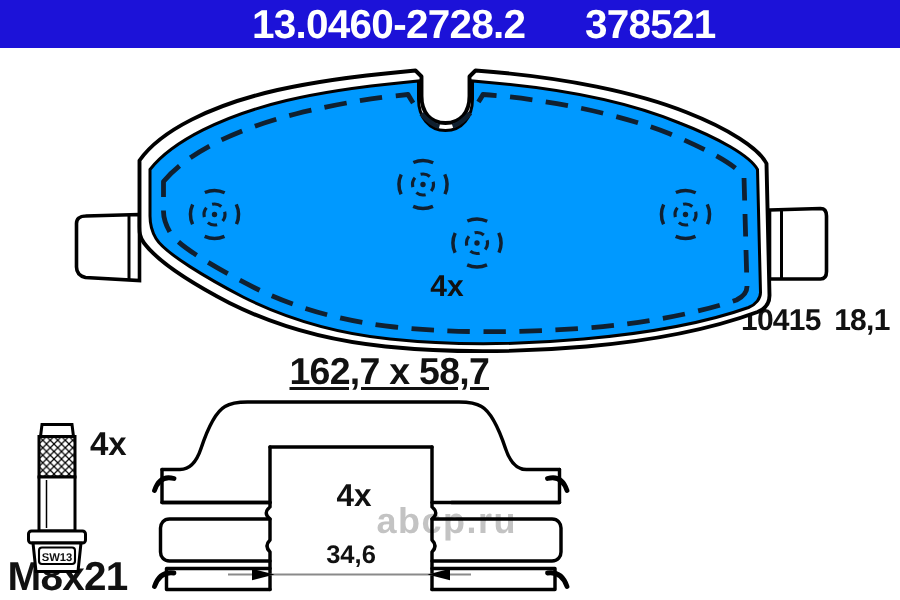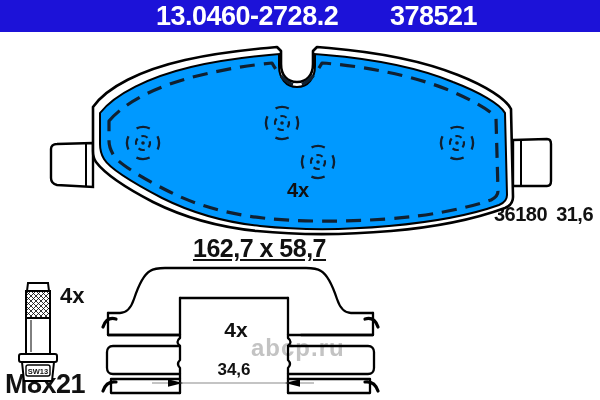--- a/index.html
+++ b/index.html
@@ -13,21 +13,21 @@
   
   .header{
     position:absolute;left:0;top:0;width:600px;height:32px;
     background:#1c12d8;
   }
   .header .pn{
     position:absolute;top:1px;height:30px;line-height:30px;
     color:#ffffff;font-weight:bold;font-size:27px;letter-spacing:-0.5px;
     white-space:nowrap;
   }
-  .header .pn.left{left:156px;}
+  .header .pn.left{left:168px;}
   .header .pn.right{left:390px;}
   
   .lbl{position:absolute;color:#111111;font-weight:bold;white-space:nowrap;}
   .lbl-dims{left:193px;top:234px;font-size:25px;letter-spacing:-0.5px;text-decoration:underline;}
   .lbl-wva{left:494px;top:203px;font-size:20px;letter-spacing:-0.5px;}
   .lbl-wva span{display:inline-block;}
   .lbl-wva .thk{margin-left:9px;}
   .lbl-bolt-qty{left:60px;top:283px;font-size:22px;}
   .lbl-bolt-size{left:5px;top:369px;font-size:27px;letter-spacing:-0.5px;}
   .watermark{
@@ -135,21 +135,21 @@
         <circle r="1.8" fill="#102030" stroke="none"></circle>
       </g>
     </g>
 
     <text x="253" y="152" font-size="20" text-anchor="middle">4x</text>
   </svg>
 
   <div class="lbl lbl-dims">162,7 x 58,7</div>
 
   <div class="lbl lbl-wva">
-    <span>36180</span><span class="thk">31,6</span>
+    <span>10415</span><span class="thk">18,1</span>
   </div>
 
   <svg class="svg-bolt" width="44" height="104" viewBox="0 0 44 104">
     <defs>
       <pattern id="knurl" width="5" height="5" patternUnits="userSpaceOnUse">
         <path d="M0,5 L5,0 M0,0 L5,5" stroke="#000" stroke-width="0.8" fill="none"></path>
       </pattern>
     </defs>
     <g>
       <path d="M12,2 L32,2 L33,10 L11,10 Z" fill="#ffffff" stroke="#000" stroke-width="2"></path>

